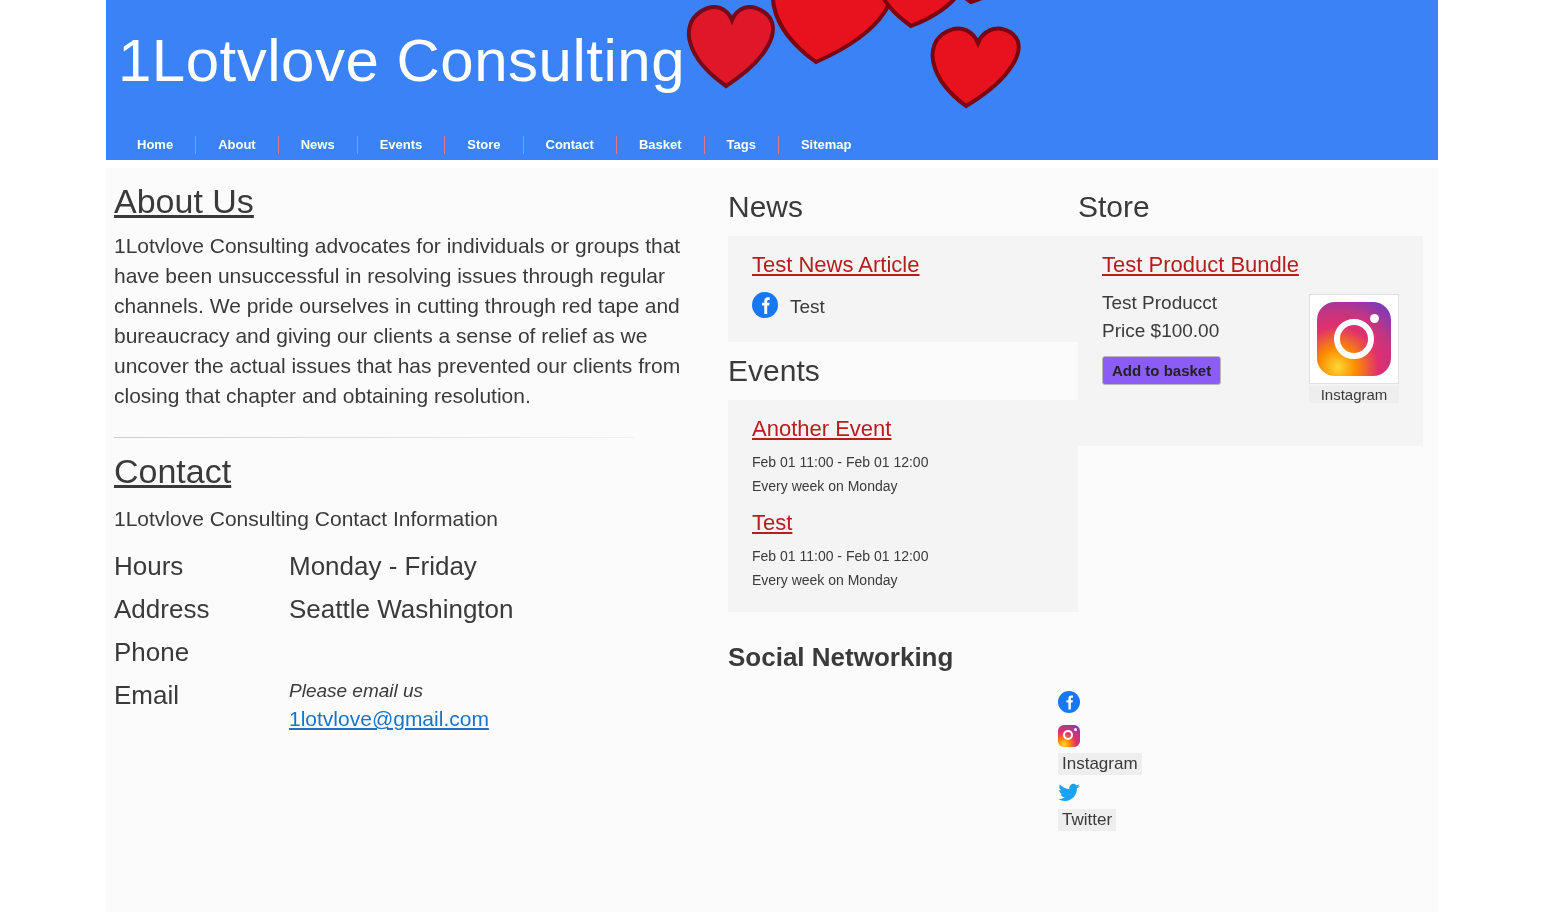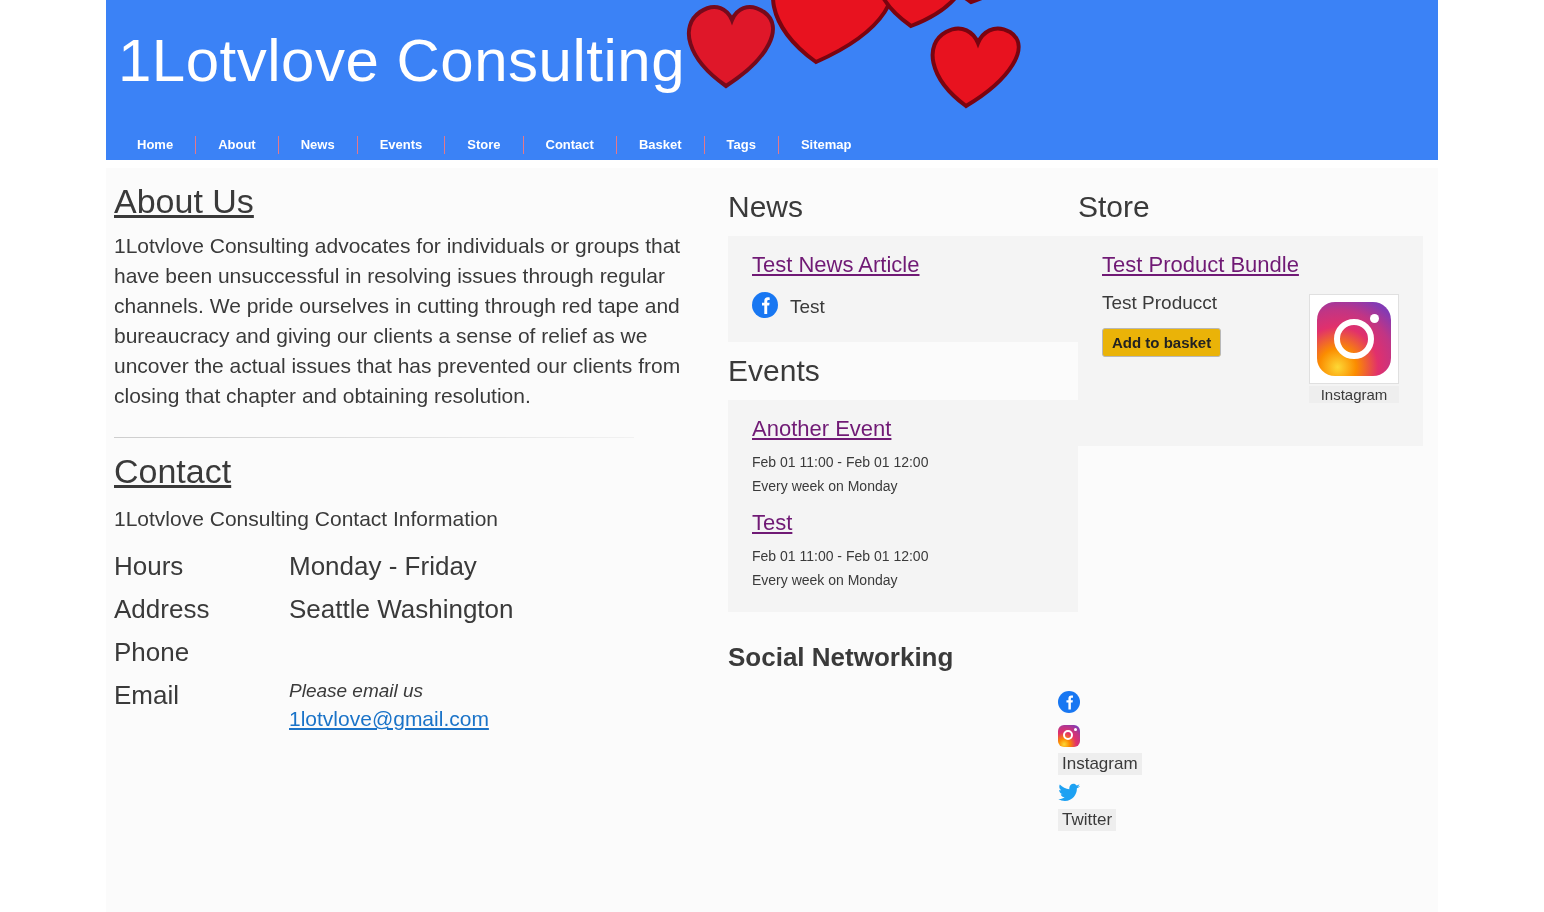--- a/index.html
+++ b/index.html
@@ -151,21 +151,21 @@
   }
 
   
   .card {
     background: #f4f4f4;
     padding: 16px 24px 20px 24px;
     margin-bottom: 6px;
   }
   .card-link {
     font-size: 22px;
-    color: #701a75;
+    color: #b91c1c;
     text-decoration: underline;
     display: inline-block;
     margin-bottom: 8px;
   }
   .card-line {
     font-size: 14px;
     color: #3a3a3a;
     line-height: 24px;
   }
   .news-row {
@@ -187,21 +187,21 @@
   .store-card .prod-line {
     font-size: 19px;
     color: #3a3a3a;
     margin: 6px 0;
   }
   .basket-btn {
     margin-top: 8px;
     font-size: 15px;
     font-weight: bold;
     color: #222;
-    background: #eab308;
+    background: #8b5cf6;
     border: 1px solid #b8b8b8;
     border-radius: 3px;
     padding: 5px 9px;
     cursor: pointer;
     font-family: "Liberation Sans", sans-serif;
   }
   .prod-thumb {
     position: absolute;
     right: 24px;
     top: 58px;
@@ -405,20 +405,21 @@
         </a>
       </div>
     </div>
 
     <div class="col-right">
       <h2 class="panel-title">Store</h2>
 
       <div class="store-card">
         <a class="card-link" href="#">Test Product Bundle</a>
         <div class="prod-line">Test Producct</div>
+        <div class="prod-line">Price $100.00</div>
         <button class="basket-btn">Add to basket</button>
 
         <div class="prod-thumb">
           <span class="ig-icon ig-big"></span>
         </div>
         <div class="thumb-caption">Instagram</div>
       </div>
     </div>
 
   </div>

